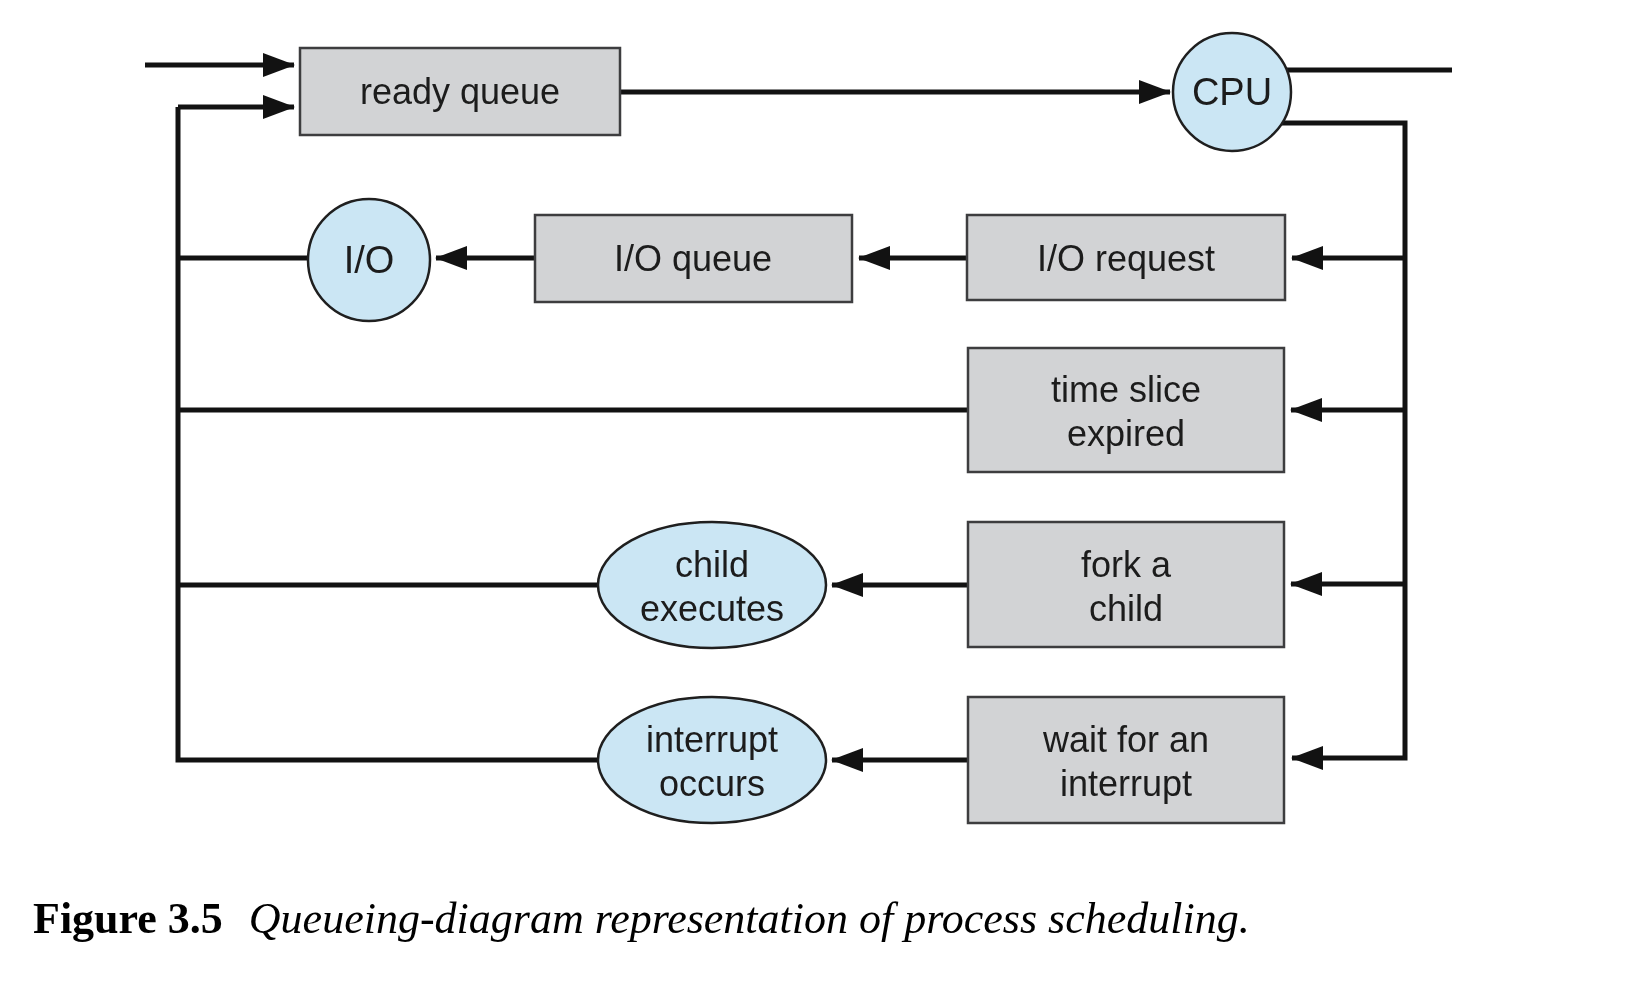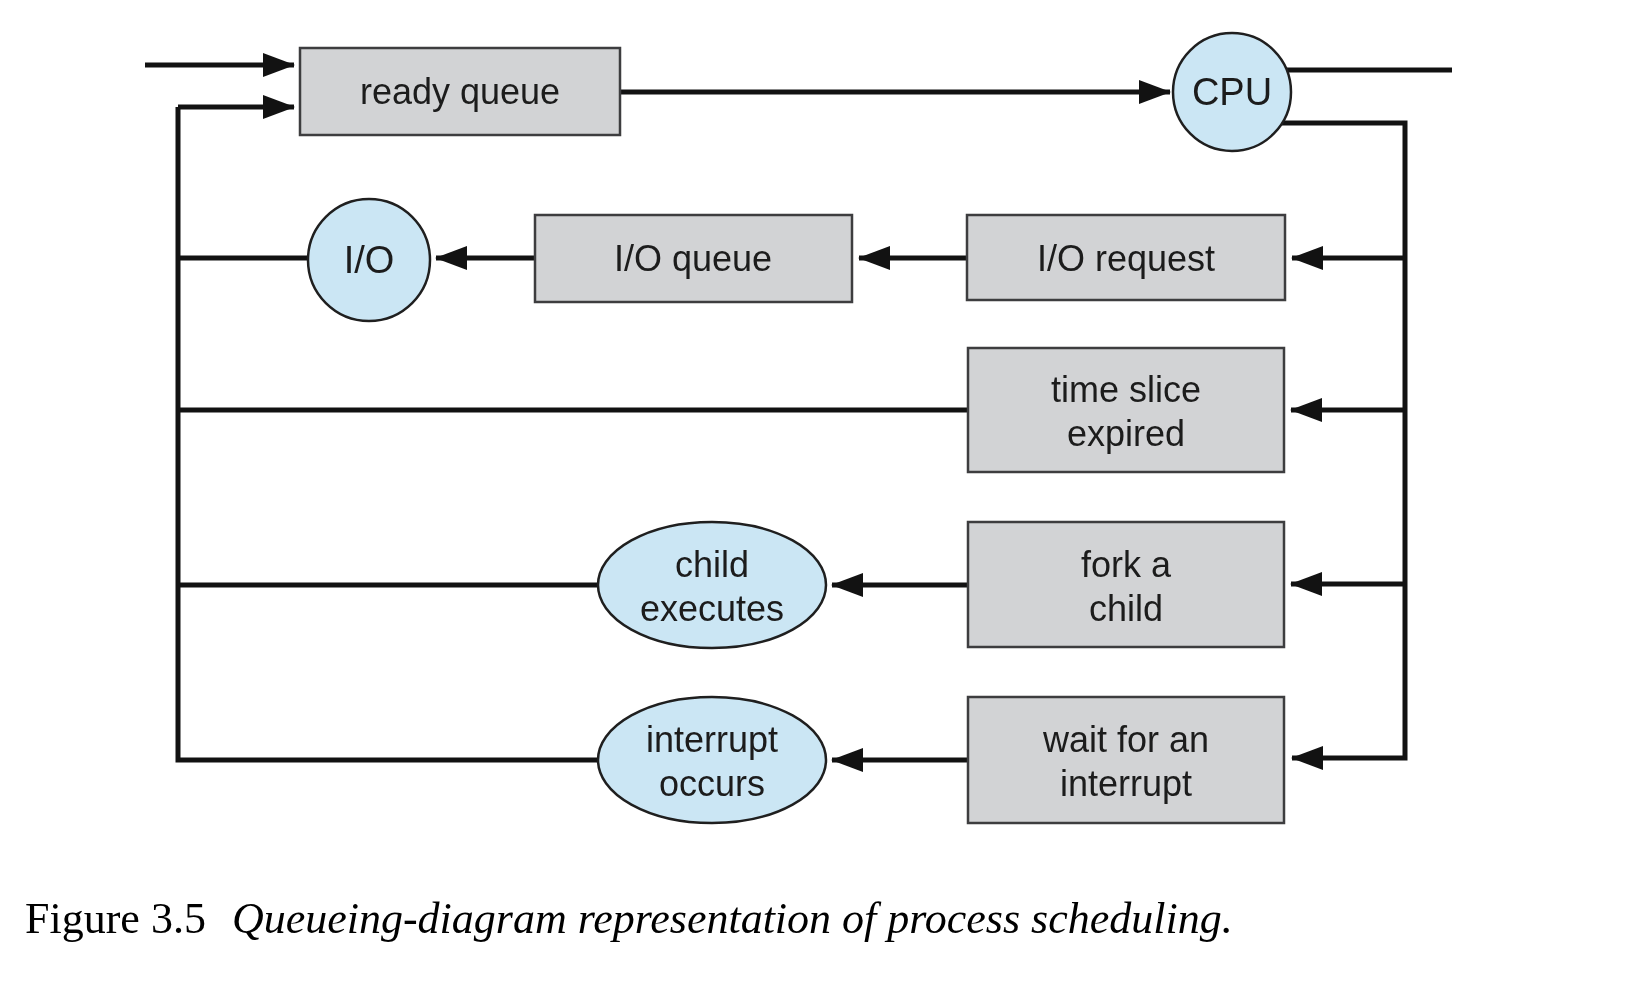--- a/index.html
+++ b/index.html
@@ -36,21 +36,21 @@
 
   .caption {
     position: absolute;
     left: 25px;
     top: 893px;
     font-family: "Liberation Serif", serif;
     font-size: 44px;
     color: #000000;
     white-space: nowrap;
   }
-  .caption .cap-label { font-weight: normal; font-style: normal; }
+  .caption .cap-label { font-weight: bold; font-style: normal; margin-left: 8px; }
   .caption .cap-text  { font-style: italic; margin-left: 26px; margin-top: 29px; }
 </style>
 </head>
 <body>
 
 <div class="stage">
 
   <svg class="diagram" width="1640" height="992" viewBox="0 0 1640 992">
     <defs>
       <marker id="ah" markerUnits="strokeWidth" markerWidth="6.4" markerHeight="4.8" refX="6.2" refY="2.4" orient="auto">

